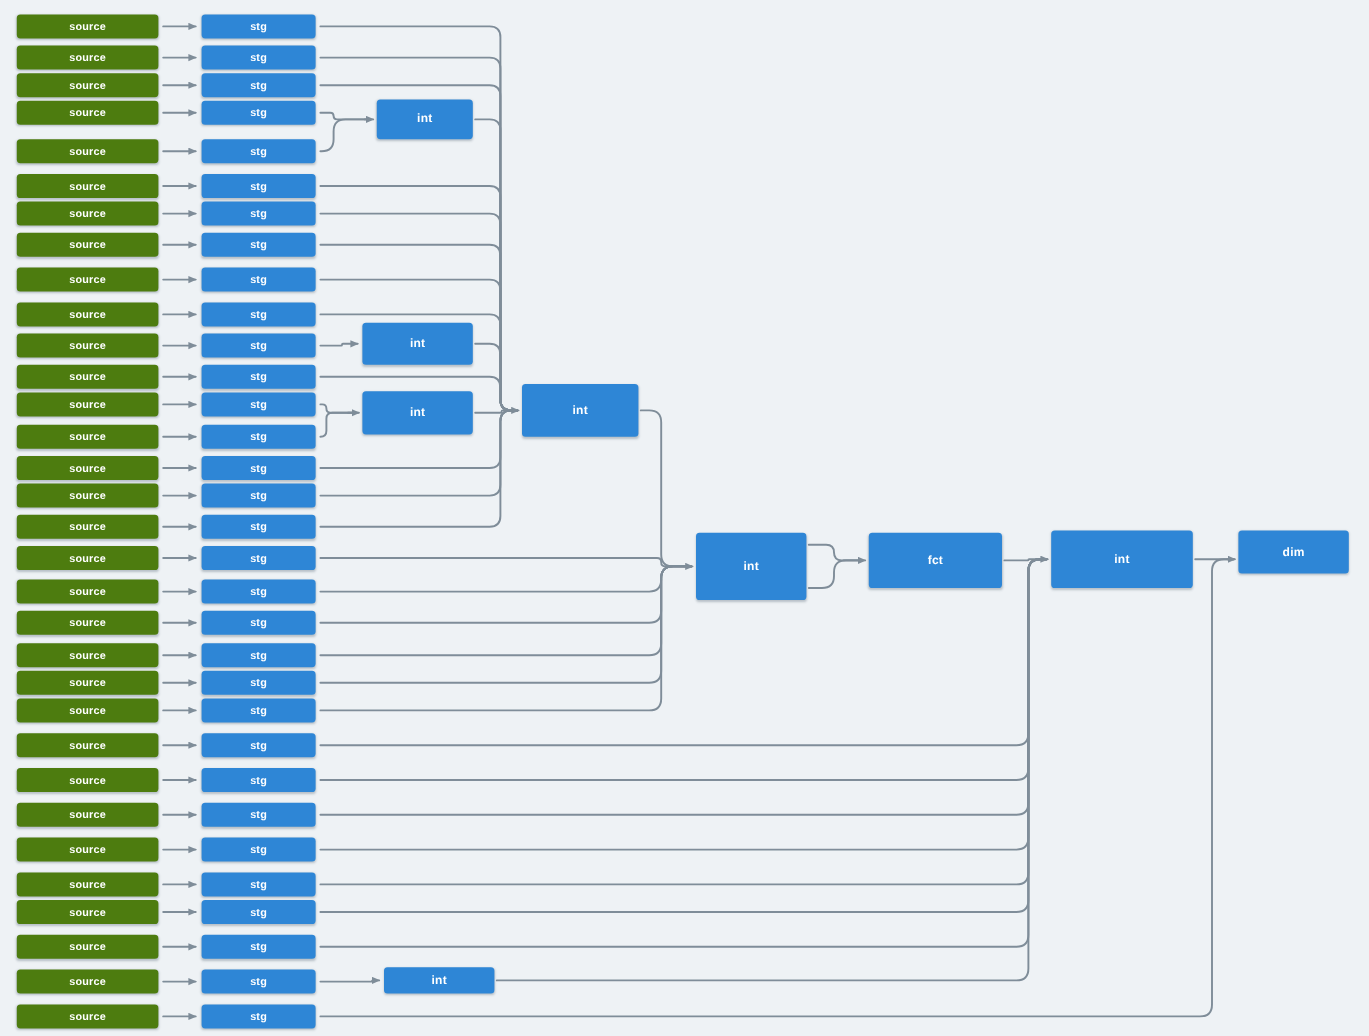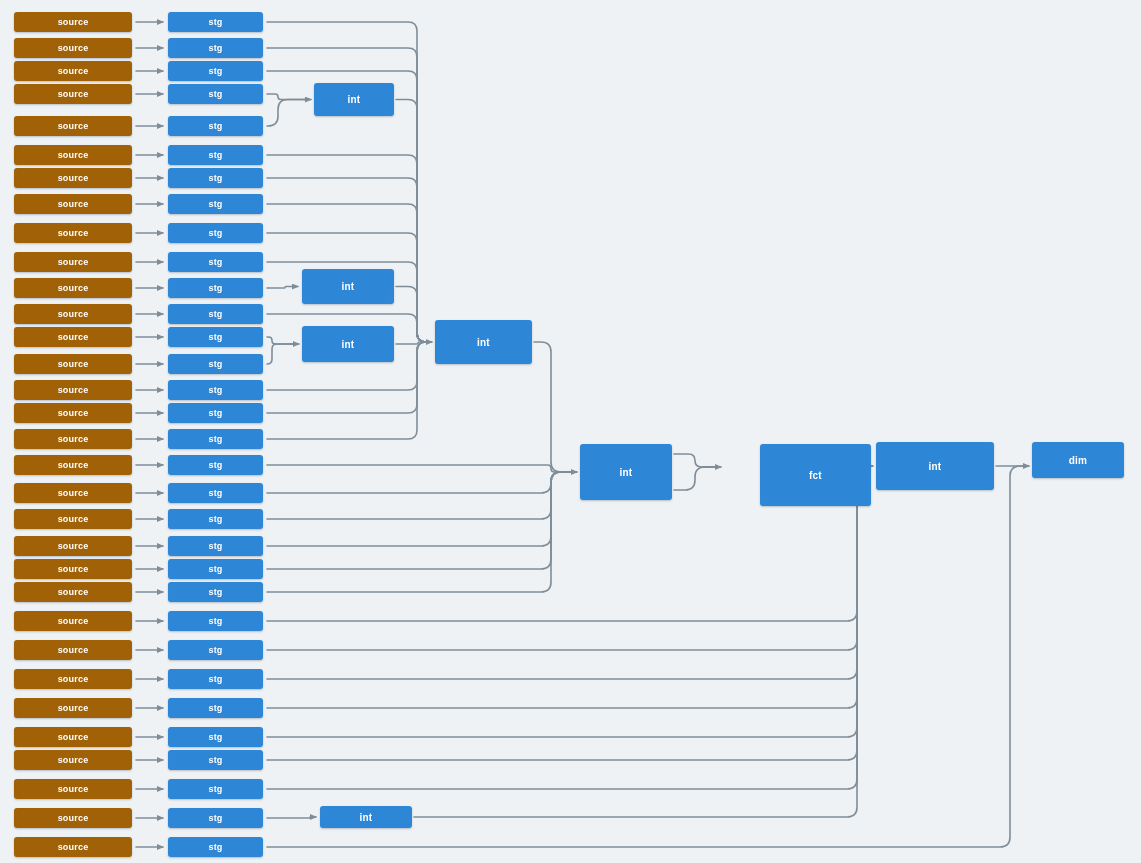--- a/index.html
+++ b/index.html
@@ -16,21 +16,21 @@
     box-sizing:border-box;
     display:flex;align-items:center;justify-content:center;
     color:#ffffff;
     font-size:9px;
     font-weight:bold;
     letter-spacing:.2px;
     border-radius:3px;
     box-shadow:0 1px 2px rgba(40,60,80,.28);
     user-select:none;
   }
-  .node.source{background:#a16207;}
+  .node.source{background:#4d7c0f;}
   .node.stg,.node.int,.node.fct,.node.dim{background:#2e86d6;}
   .node.big{font-size:10px;}
 </style>
 </head>
 <body>
 
 <div id="canvas">
 
   <svg id="edges" viewBox="0 0 1141 863" preserveAspectRatio="none">
     <defs>
@@ -185,19 +185,19 @@
       <div class="node stg" style="left: 168px; top: 779px; width: 95px; height: 20px;">stg</div>
       <div class="node source" style="left: 14px; top: 808px; width: 118px; height: 20px;">source</div>
       <div class="node stg" style="left: 168px; top: 808px; width: 95px; height: 20px;">stg</div>
       <div class="node source" style="left: 14px; top: 837px; width: 118px; height: 20px;">source</div>
       <div class="node stg" style="left: 168px; top: 837px; width: 95px; height: 20px;">stg</div>
       <div class="node int big" style="left: 314px; top: 83px; width: 80px; height: 33px;">int</div>
       <div class="node int big" style="left: 302px; top: 269px; width: 92px; height: 35px;">int</div>
       <div class="node int big" style="left: 302px; top: 326px; width: 92px; height: 36px;">int</div>
       <div class="node int big" style="left: 435px; top: 320px; width: 97px; height: 44px;">int</div>
       <div class="node int big" style="left: 580px; top: 444px; width: 92px; height: 56px;">int</div>
-      <div class="node fct big" style="left: 760px; top: 444px; width: 111px; height: 62px;">fct</div>
+      <div class="node fct big" style="left: 724px; top: 444px; width: 111px; height: 46px;">fct</div>
       <div class="node int big" style="left: 876px; top: 442px; width: 118px; height: 48px;">int</div>
       <div class="node dim big" style="left: 1032px; top: 442px; width: 92px; height: 36px;">dim</div>
       <div class="node int big" style="left: 320px; top: 806px; width: 92px; height: 22px;">int</div>
     </div>
 
 </div>
 
 </body></html>

